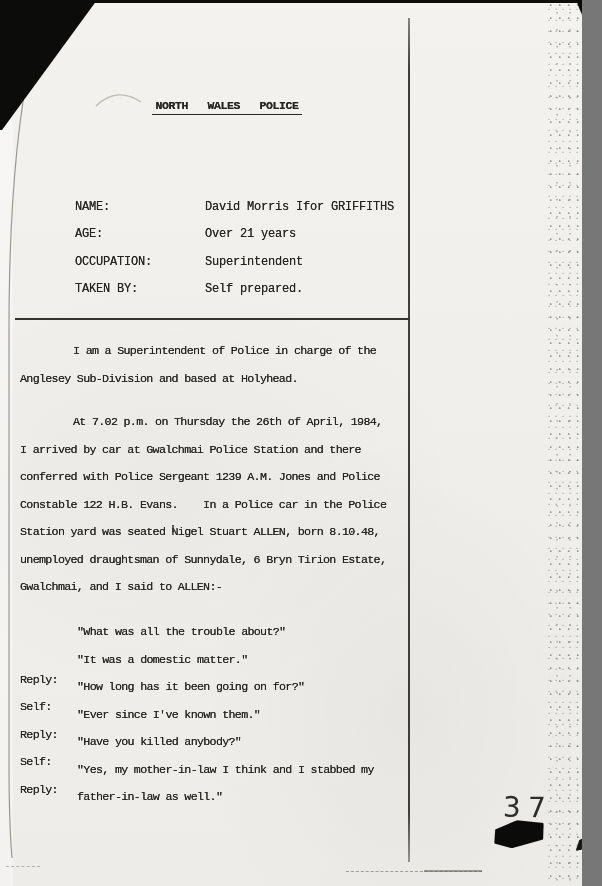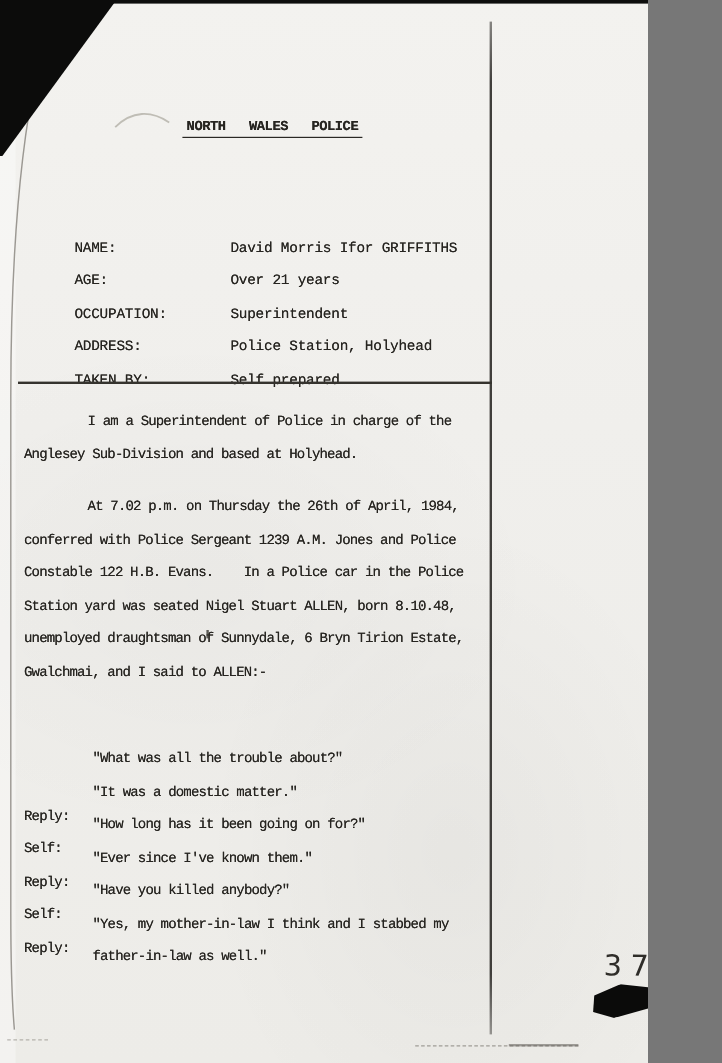--- a/index.html
+++ b/index.html
@@ -1,18 +1,18 @@
 <!DOCTYPE html>
 <html><head>
 <meta charset="utf-8">
 <style>
   html,body{margin:0;padding:0;background:#777;}
   #page{
     position:relative;
-    width:540px;height:886px;
+    width:582px;height:886px;
     overflow:hidden;
     background:
       radial-gradient(ellipse 420px 300px at 30% 55%, rgba(0,0,0,0.025), transparent 70%),
       radial-gradient(ellipse 300px 400px at 70% 80%, rgba(0,0,0,0.03), transparent 70%),
       linear-gradient(180deg,#f3f2ef 0%,#f0efec 40%,#edece8 100%);
     font-family:"Liberation Mono", monospace;
     color:#262420;
   }
   .txt{ text-shadow:0 0 0.5px rgba(38,36,32,0.85); }
 
@@ -29,39 +29,39 @@
       radial-gradient(circle at 15% 85%, rgba(55,53,48,0.30) .5px, transparent 1.1px);
     background-size:9px 13px,13px 17px,7px 11px;}
   .right-edge-line{position:absolute;left:597px;top:28px;width:1px;height:858px;background:#a39f97;opacity:.65;}
   .page-line-right{position:absolute;left:408px;top:18px;width:2px;height:844px;
     background:linear-gradient(180deg,rgba(45,43,40,.55),rgba(45,43,40,.9) 6%,rgba(45,43,40,.9) 94%,rgba(45,43,40,.45));}
   .left-lighten{position:absolute;left:0;top:0;width:13px;height:886px;background:rgba(255,255,255,0.35);}
   svg.overlay{position:absolute;left:0;top:0;width:602px;height:886px;pointer-events:none;}
   .divider{position:absolute;left:15px;top:318px;width:395px;height:2px;background:#35332e;}
   .stray-tick{position:absolute;left:172px;top:525px;width:1.5px;height:7px;background:#3a3833;opacity:.8;}
   .page-num{position:absolute;left:503px;top:791px;font-family:"DejaVu Sans",sans-serif;
-    font-size:24px;letter-spacing:7px;color:#2f2d29;transform:rotate(1deg);font-weight:400;}
+    font-size:28px;letter-spacing:7px;color:#2f2d29;transform:rotate(1deg);font-weight:400;}
   .redaction{position:absolute;left:493px;top:820px;width:52px;height:27px;background:#0b0b0a;
     transform:rotate(-9deg);clip-path:polygon(6% 22%,50% 0,100% 26%,94% 86%,32% 100%,0 72%);}
   .bottom-wedge{position:absolute;left:574px;top:836px;width:21px;height:13px;background:#161614;
     clip-path:polygon(0 100%,28% 22%,100% 0,84% 100%);transform:rotate(-12deg);}
   .dash-a{position:absolute;left:346px;top:871px;width:136px;border-top:1px dashed #807d76;opacity:.7;}
   .dash-b{position:absolute;left:424px;top:870px;width:58px;border-top:2px solid #5d5a54;opacity:.55;}
   .dash-c{position:absolute;left:6px;top:866px;width:34px;border-top:1px dashed #8d8a83;opacity:.6;}
 
   
   .hdr{position:absolute;left:8px;width:412px;text-align:center;font-size:11.5px;
     font-weight:bold;letter-spacing:-0.4px;white-space:pre;}
   .hdr span{border-bottom:1.5px solid #2a2824;padding:0 3px 2px;}
   #hdr-title{top:86px;}
   #hdr-sub{top:121px;}
 
   .fields{position:absolute;left:20px;top:166px;font-size:12px;letter-spacing:-0.2px;}
   .field-row{height:27.6px;line-height:27.6px;white-space:pre;}
-  .field-row .lbl{display:inline-block;width:130px;}
+  .field-row .lbl{display:inline-block;width:130px;margin-left:13px;}
 
   .body-block{position:absolute;left:20px;font-size:11.7px;letter-spacing:-0.7px;}
   .bline{height:27.5px;line-height:27.5px;white-space:pre;}
   .indent{padding-left:53px;}
   #para1{top:338px;}
   #para2{top:409px;}
   #dialogue{top:619px;}
   .dlg-row{position:relative;height:27.5px;line-height:27.5px;}
   .dlg-spk{position:absolute;left:0;white-space:pre;margin-top:20px;}
   .dlg-txt{position:absolute;left:57px;white-space:pre;}
@@ -93,36 +93,34 @@
     <div class="field-row">
       <span class="lbl">NAME:</span><span>David Morris Ifor GRIFFITHS</span>
     </div>
     <div class="field-row">
       <span class="lbl">AGE:</span><span>Over 21 years</span>
     </div>
     <div class="field-row">
       <span class="lbl">OCCUPATION:</span><span>Superintendent</span>
     </div>
     <div class="field-row">
-      <span class="lbl">ADDRESS:</span><span>Police Station, Holyhead</span>
-    </div>
-    <div class="field-row">
       <span class="lbl">TAKEN BY:</span><span>Self prepared.</span>
     </div>
   </div>
 
   <div class="divider"></div>
 
   <div class="body-block txt" id="para1">
     <div class="bline indent">I am a Superintendent of Police in charge of the</div>
     <div class="bline">Anglesey Sub-Division and based at Holyhead.</div>
   </div>
 
   <div class="body-block txt" id="para2">
     <div class="bline indent">At 7.02 p.m. on Thursday the 26th of April, 1984,</div>
+    <div class="bline">I arrived by car at Gwalchmai Police Station and there</div>
     <div class="bline">conferred with Police Sergeant 1239 A.M. Jones and Police</div>
     <div class="bline">Constable 122 H.B. Evans.    In a Police car in the Police</div>
     <div class="bline">Station yard was seated Nigel Stuart ALLEN, born 8.10.48,</div>
     <div class="bline">unemployed draughtsman of Sunnydale, 6 Bryn Tirion Estate,</div>
     <div class="bline">Gwalchmai, and I said to ALLEN:-</div>
   </div>
 
   <div class="body-block txt" id="dialogue">
     <div class="dlg-row">
       <span class="dlg-txt">"What was all the trouble about?"</span>

